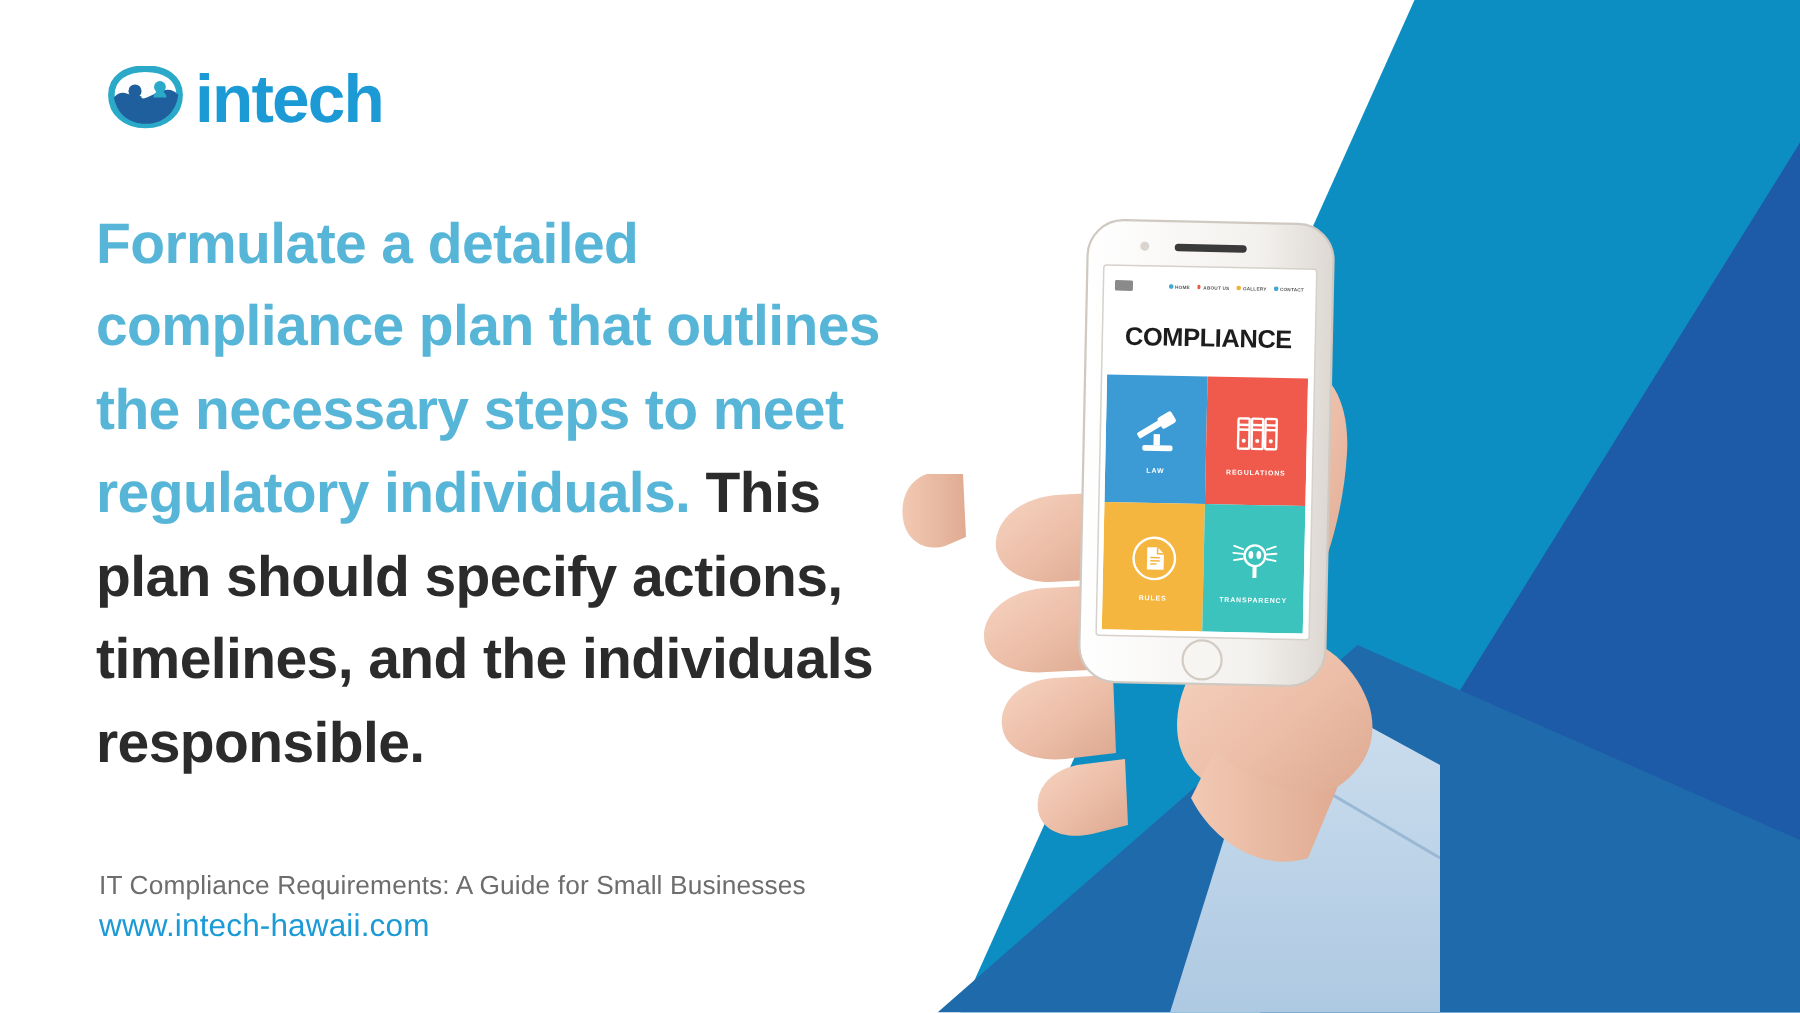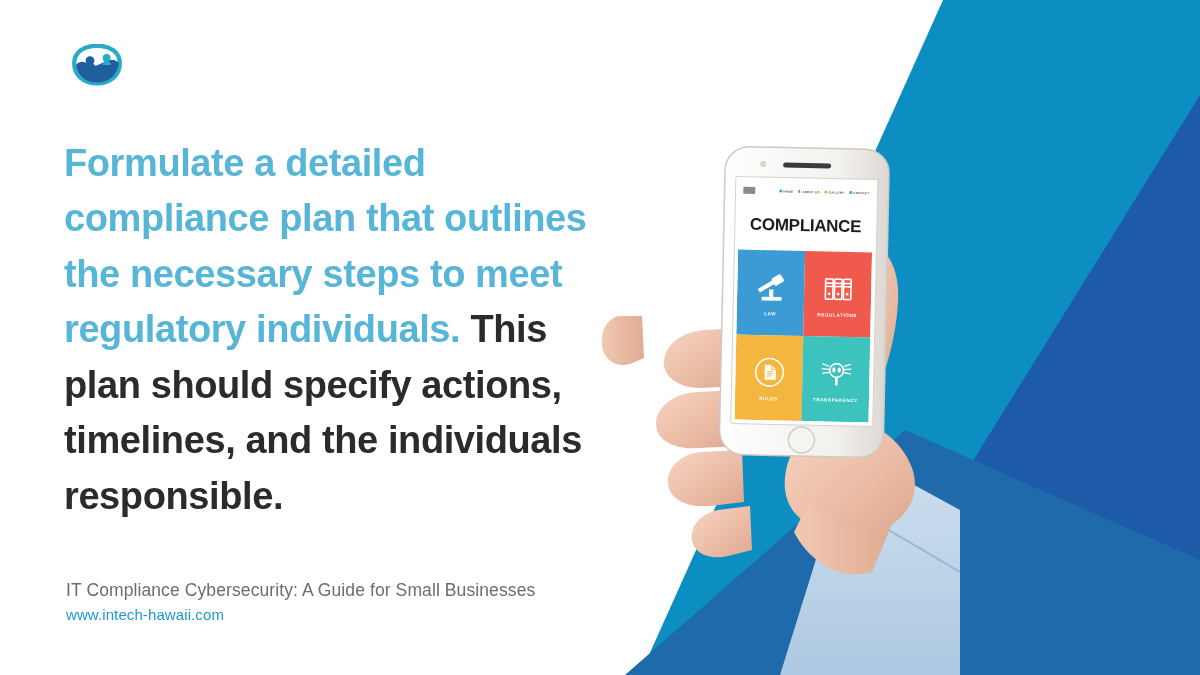--- a/index.html
+++ b/index.html
@@ -37,21 +37,21 @@
   }
   #headline .hl-blue { color:#57b6d8; }
 
   
   #footer { position:absolute; left:66px; top:580px; width:600px; }
   #footer-title {
     font-size:17.5px; color:#6d6d6d; font-weight:400; letter-spacing:0.1px;
     white-space:nowrap;
   }
   #footer-url {
-    margin-top:5px; font-size:15px; color:#1b9ad6; font-weight:400;
+    margin-top:5px; font-size:21px; color:#1b9ad6; font-weight:400;
     letter-spacing:0.1px;
   }
 
   
   #phone-scene { position:absolute; left:600px; top:120px; width:360px; height:555px; }
   #phone-svg  { position:absolute; left:0; top:0; }
 
   
   #screen {
     position:absolute;
@@ -109,29 +109,30 @@
 <div id="logo-block">
   <div id="logo-row">
     <svg id="logo-mark" viewBox="0 0 60 48">
       <path d="M4 22 C4 9 15 2 30 2 C45 2 56 9 56 22 C56 36 45 45 30 45 C15 45 4 36 4 22 Z" fill="none" stroke="#2aa9c9" stroke-width="5"></path>
       <path d="M6 24 C14 14 22 28 31 24 C40 20 48 14 55 22 C53 36 43 44 30 44 C17 44 8 36 6 24 Z" fill="#1f5f9e"></path>
       <circle cx="22" cy="19" r="5" fill="#1f5f9e"></circle>
       <circle cx="41" cy="16" r="4.5" fill="#2aa9c9"></circle>
       <path d="M17 27 a5.5 5.5 0 0 1 11 0 z" fill="#1f5f9e"></path>
       <path d="M36 24 a5 5 0 0 1 10 0 z" fill="#2aa9c9"></path>
     </svg>
+    <div id="logo-word">intech</div>
   </div>
 </div>
 
 <div id="headline">
   <span class="hl-blue">Formulate a detailed compliance plan that outlines the necessary steps to meet regulatory individuals.</span><span class="hl-dark"> This plan should specify actions, timelines, and the individuals responsible.</span>
 </div>
 
 <div id="footer">
-  <div id="footer-title">IT Compliance Cybersecurity: A Guide for Small Businesses</div>
+  <div id="footer-title">IT Compliance Requirements: A Guide for Small Businesses</div>
   <div id="footer-url">www.intech-hawaii.com</div>
 </div>
 
 <div id="phone-scene">
 
   <svg id="phone-svg" viewBox="0 0 360 555" width="360" height="555">
     <defs>
       <linearGradient id="skin" x1="0" y1="0" x2="1" y2="1">
         <stop offset="0%" stop-color="#f6d5c2"></stop>
         <stop offset="55%" stop-color="#ecbda7"></stop>

